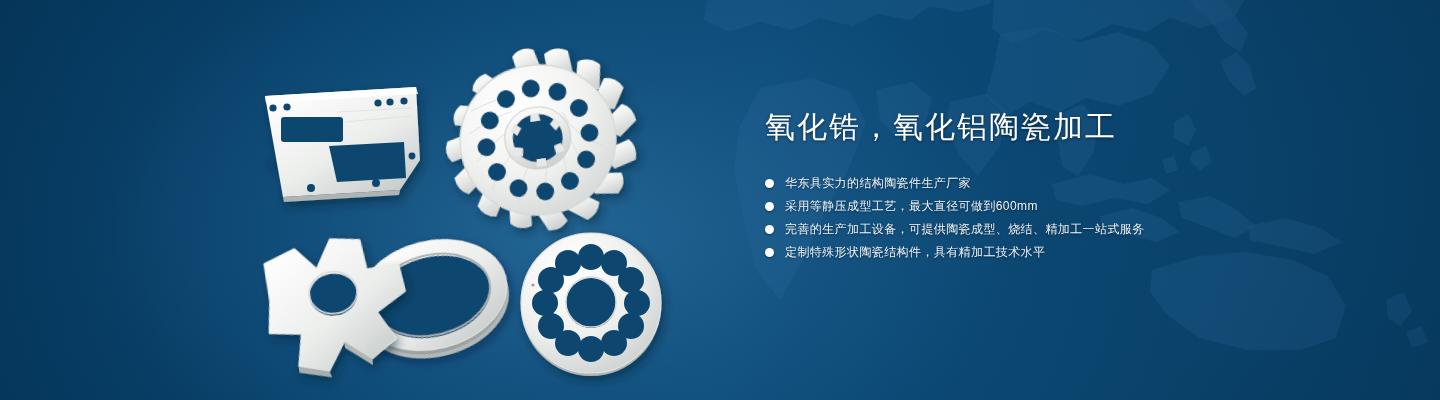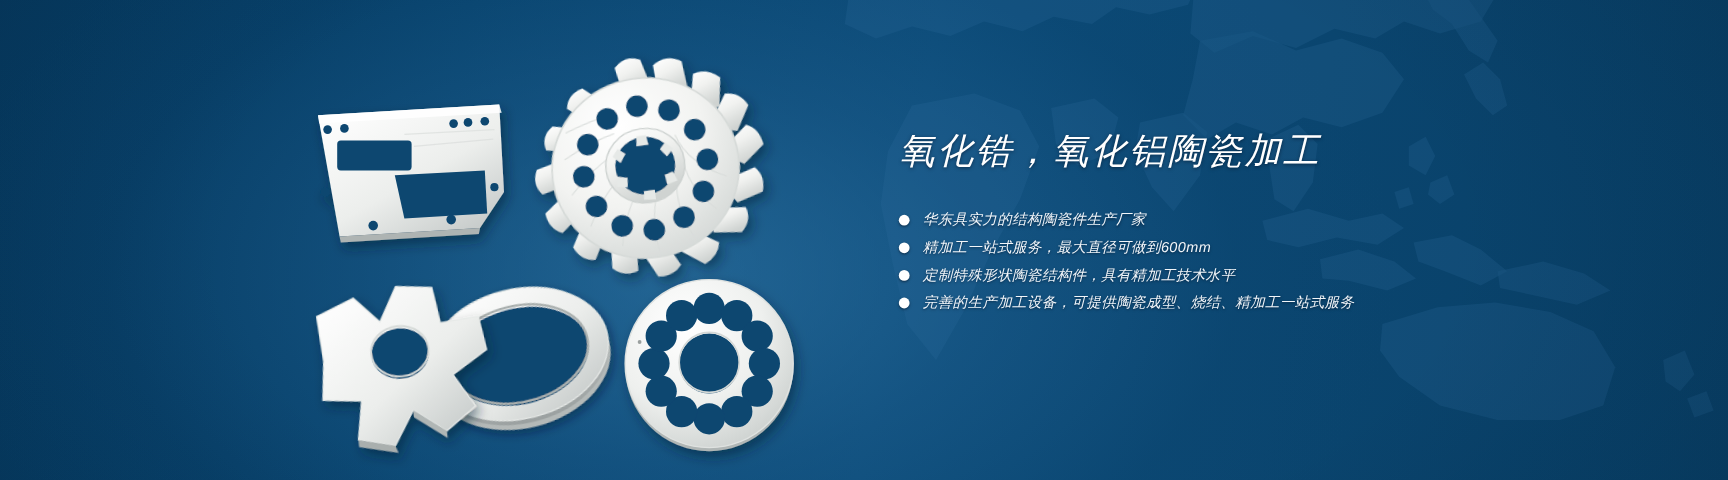--- a/index.html
+++ b/index.html
@@ -39,21 +39,21 @@
   .bg-map svg{width:100%;height:100%;display:block;}
 
   
   .parts{
     position:absolute;left:0;top:0;width:720px;height:400px;
   }
   .parts svg{position:absolute;left:0;top:0;width:720px;height:400px;display:block;}
 
   
   .copy{
-    position:absolute;left:749px;top:108px;width:620px;font-style:italic;
+    position:absolute;left:765px;top:108px;width:620px;
   }
   .headline{
     color:#ffffff;
     font-size:30px;
     line-height:38px;
     letter-spacing:2px;
     font-weight:400;
     margin:0 0 26px 0;
     text-shadow:0 1px 3px rgba(0,10,25,0.55);
     white-space:nowrap;
@@ -315,26 +315,26 @@
   <div class="copy">
     <h1 class="headline">氧化锆，氧化铝陶瓷加工</h1>
 
     <ul class="bullets">
       <li class="bullet">
         <span class="dot"></span>
         <span class="btext">华东具实力的结构陶瓷件生产厂家</span>
       </li>
       <li class="bullet">
         <span class="dot"></span>
-        <span class="btext">精加工一站式服务，最大直径可做到600mm</span>
+        <span class="btext">采用等静压成型工艺，最大直径可做到600mm</span>
+      </li>
+      <li class="bullet">
+        <span class="dot"></span>
+        <span class="btext">完善的生产加工设备，可提供陶瓷成型、烧结、精加工一站式服务</span>
       </li>
       <li class="bullet">
         <span class="dot"></span>
         <span class="btext">定制特殊形状陶瓷结构件，具有精加工技术水平</span>
       </li>
-      <li class="bullet">
-        <span class="dot"></span>
-        <span class="btext">完善的生产加工设备，可提供陶瓷成型、烧结、精加工一站式服务</span>
-      </li>
     </ul>
   </div>
 
 </div>
 
 </body></html>

